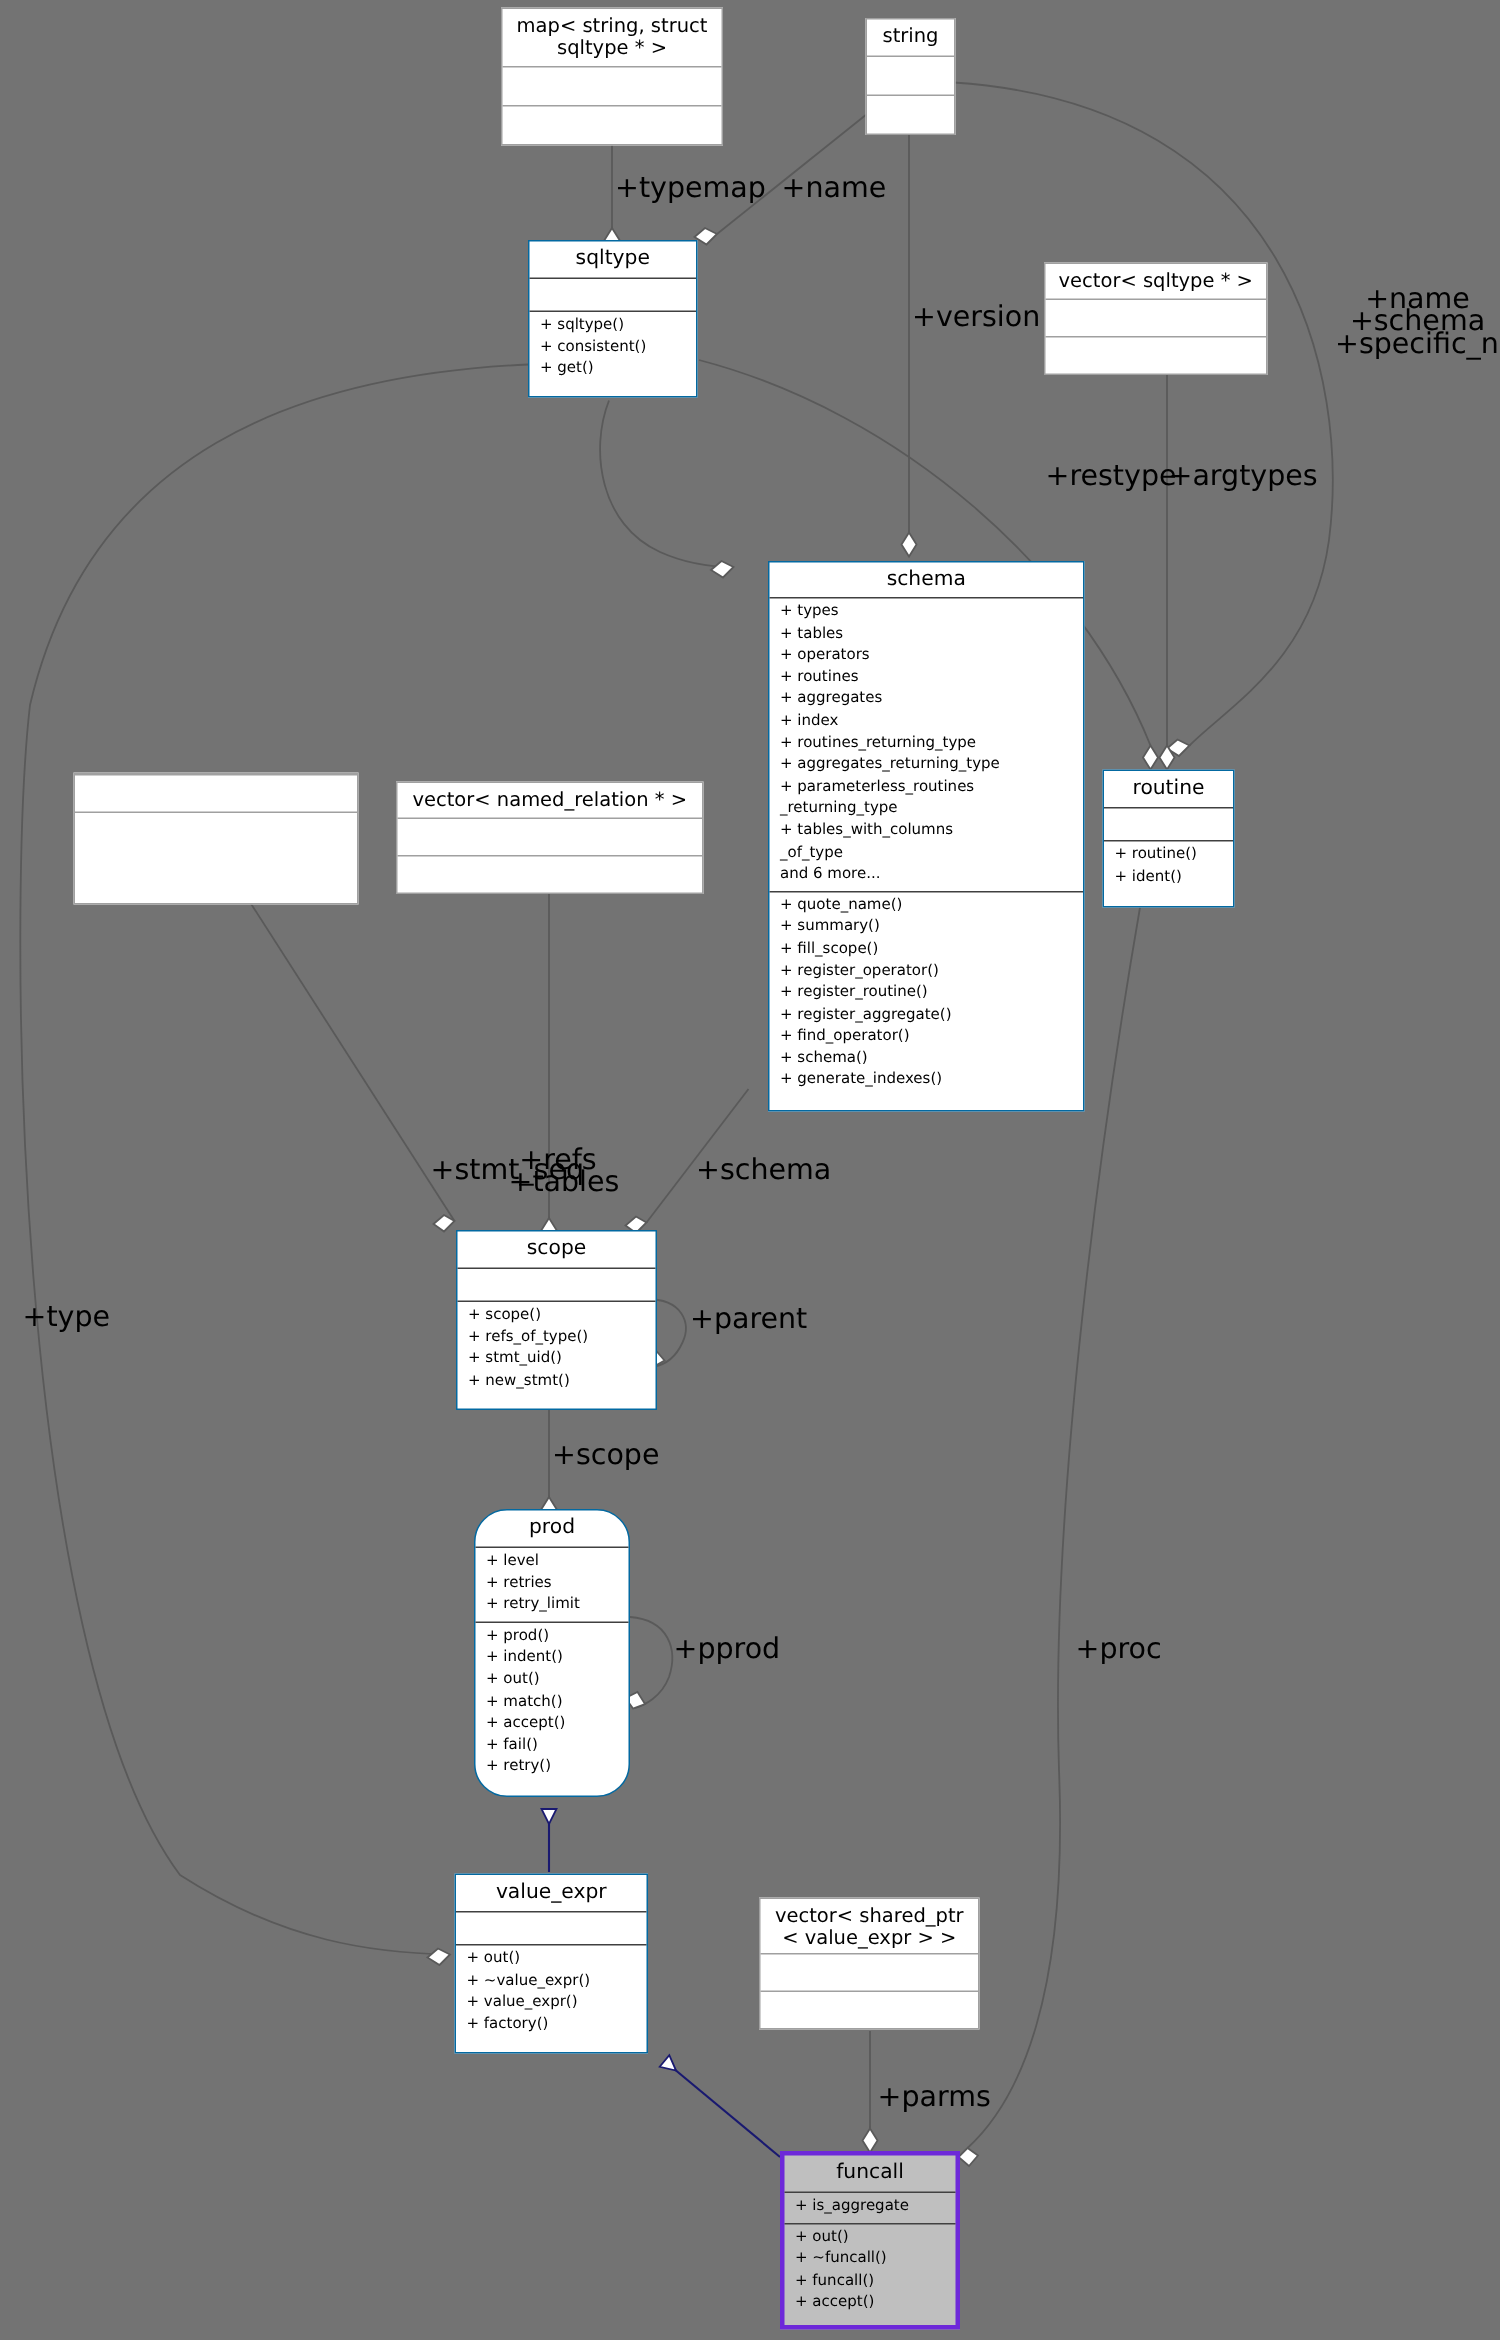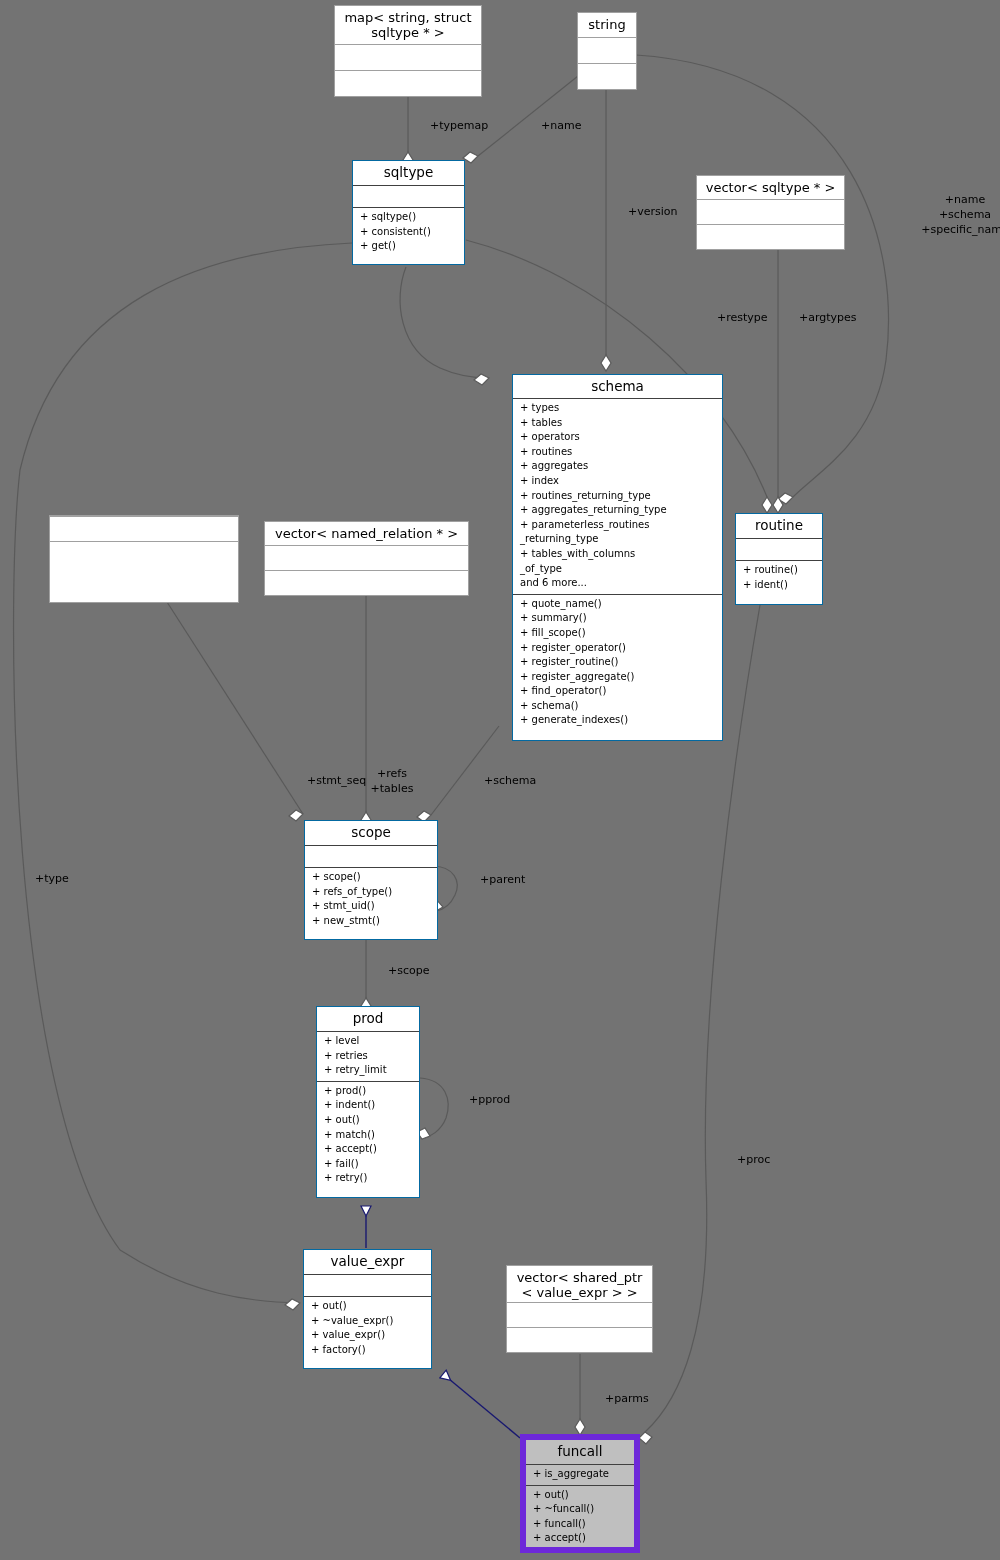--- a/index.html
+++ b/index.html
@@ -27,21 +27,21 @@
     box-sizing: border-box;
     background: #ffffff;
     border: 1px solid #a0a0a0;
     z-index: 5;
   }
   .umlbox.solid {
     border: 1px solid #0369a1;
   }
   .umlbox.filled {
     background: #bfbfbf;
-    border: 6px solid #6d28d9;
+    border: 3px solid #6d28d9;
   }
   .umlbox .sec {
     box-sizing: border-box;
   }
   .umlbox .title {
     text-align: center;
     font-size: 13px;
     color: #000;
     line-height: 15px;
     padding: 4px 4px 4px 4px;
@@ -60,26 +60,25 @@
     line-height: 14.6px;
     color: #000;
     padding: 2px 4px 3px 7px;
     white-space: pre;
   }
   .umlbox .empty {
     height: 14px;
   }
   .edgelabel {
     position: absolute;
-    font-size: 11px;
+    font-size: 19px;
     color: #000;
     line-height: 15px;
     white-space: pre;
     z-index: 6;
-    padding-left: 20px;
   }
   .edgelabel.ctr { text-align: center; }
 </style>
 </head>
 <body>
 
 <div id="canvas">
 
   <svg class="edges" viewBox="0 0 1000 1560">
     <defs>
@@ -214,21 +213,21 @@
 
   <div class="umlbox solid" style="left:304px; top:820px; width:134px; height:120px;">
     <div class="sec title" style="height:24px;">scope</div>
     <div class="sec divider empty" style="height:22px;"></div>
     <div class="sec divider ops">+ scope()
 + refs_of_type()
 + stmt_uid()
 + new_stmt()</div>
   </div>
 
-  <div class="umlbox solid" style="left:316px; top:1006px; width:104px; height:192px;">
+  <div class="umlbox solid" style="left:316px; top:1006px; width:104px; height:192px;border-radius:22px;">
     <div class="sec title" style="height:24px;">prod</div>
     <div class="sec divider attrs">+ level
 + retries
 + retry_limit</div>
     <div class="sec divider ops">+ prod()
 + indent()
 + out()
 + match()
 + accept()
 + fail()
@@ -283,17 +282,17 @@
   <div class="edgelabel" style="left:464px; top:773px;">+schema</div>
 
   <div class="edgelabel" style="left:460px; top:872px;">+parent</div>
 
   <div class="edgelabel" style="left:368px; top:963px;">+scope</div>
 
   <div class="edgelabel" style="left:449px; top:1092px;">+pprod</div>
 
   <div class="edgelabel" style="left:15px; top:871px;">+type</div>
 
-  <div class="edgelabel" style="left:717px; top:1152px;">+proc</div>
+  <div class="edgelabel" style="left:717px; top:1092px;">+proc</div>
 
   <div class="edgelabel" style="left:585px; top:1391px;">+parms</div>
 
 </div>
 
 </body></html>

